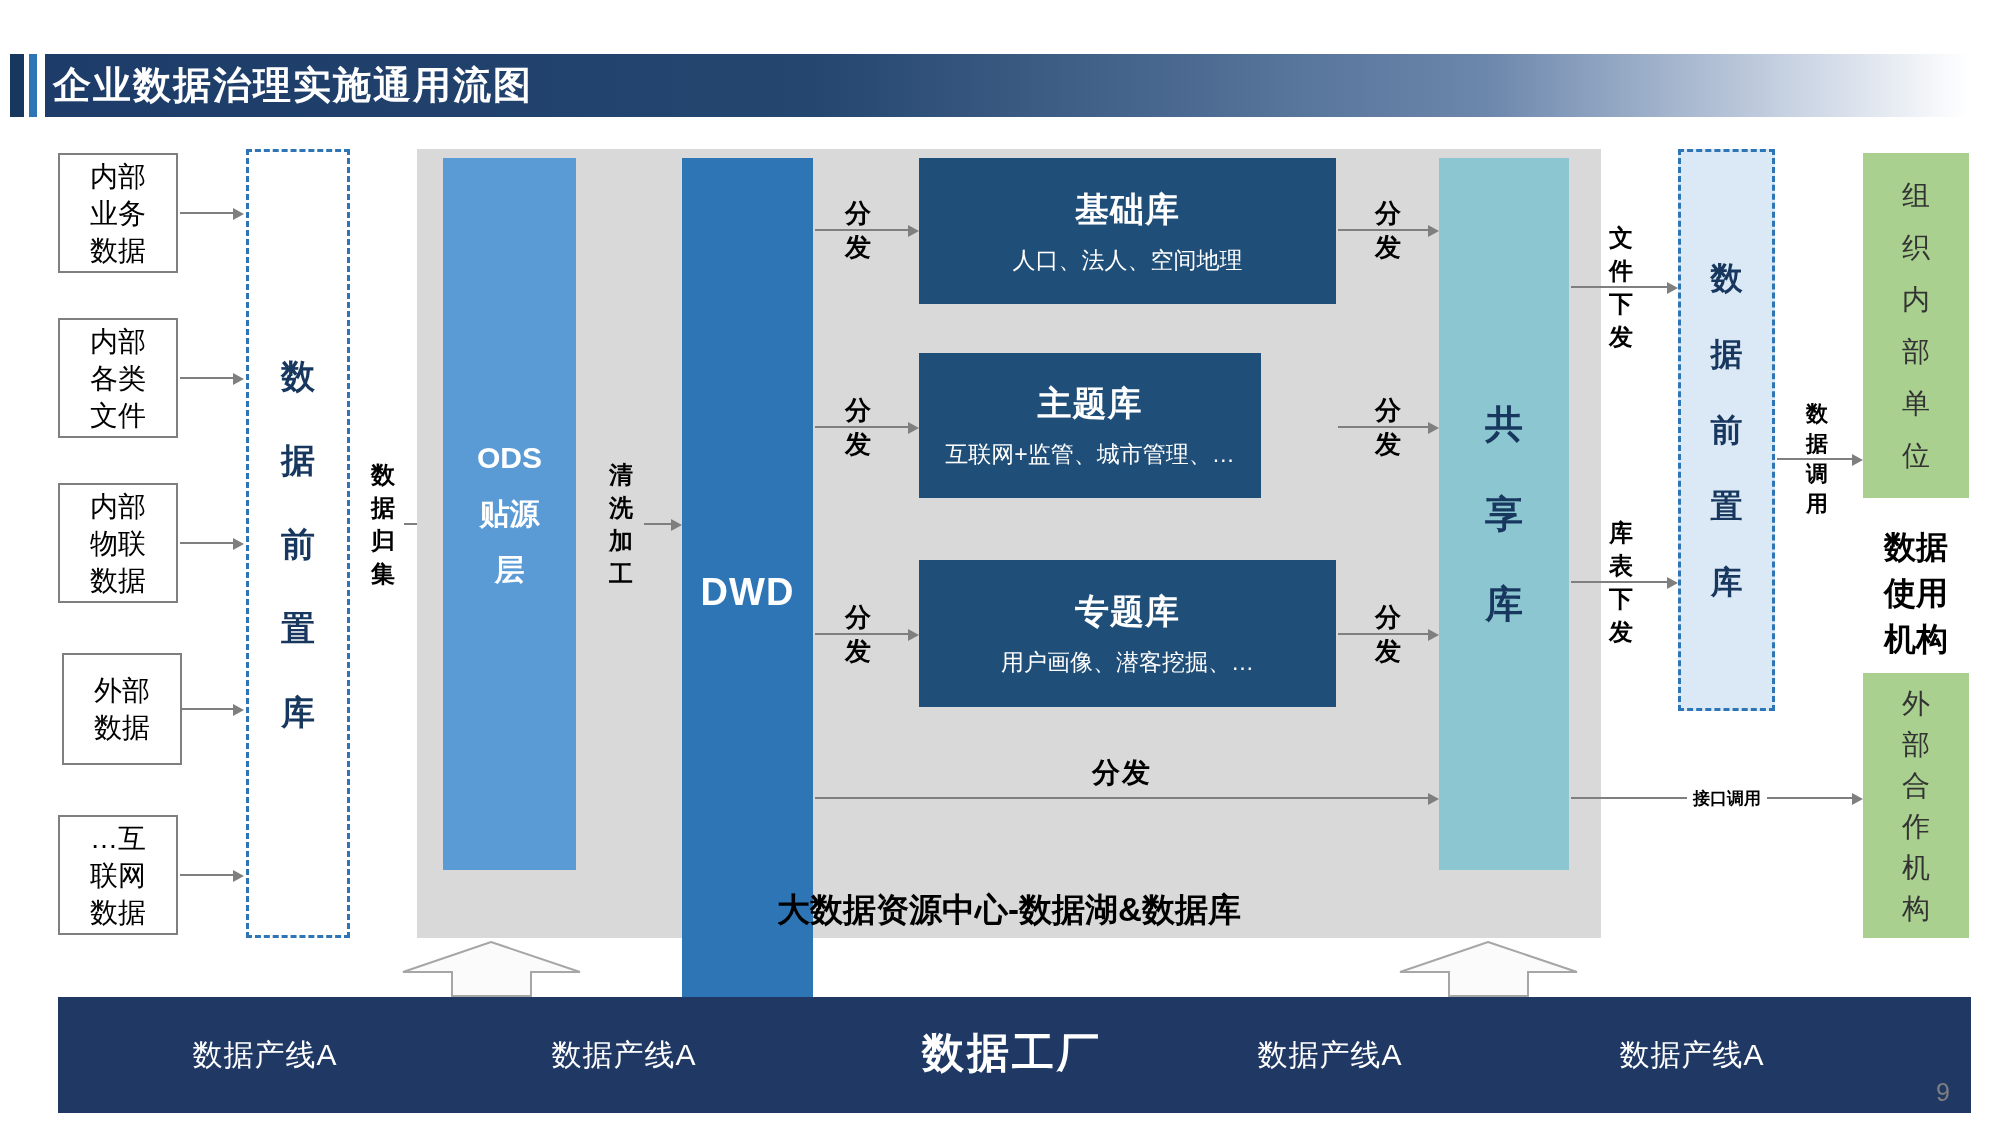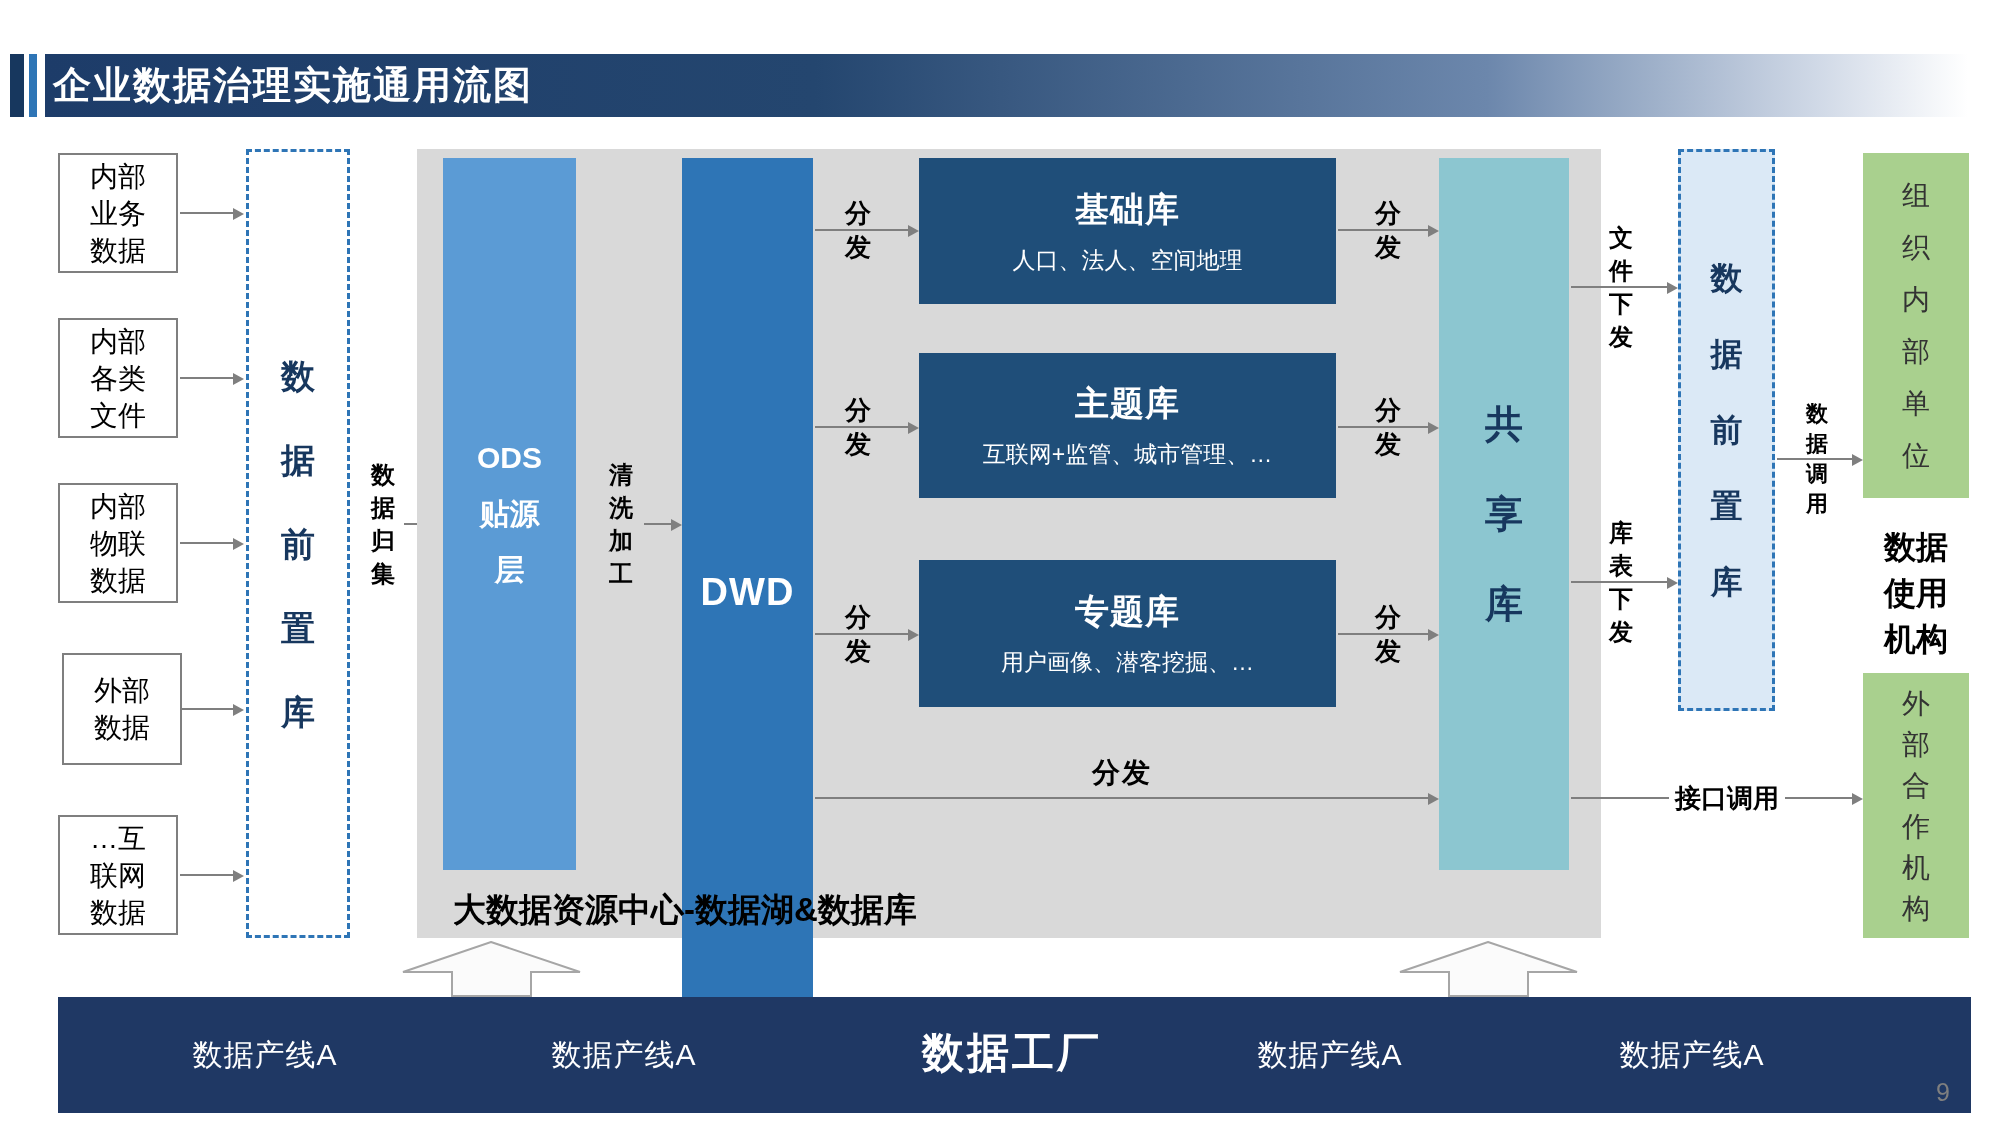--- a/index.html
+++ b/index.html
@@ -125,21 +125,21 @@
 发</div>
   <div class="hline" style="left:815px;top:426px;width:94px;"></div>
   <div class="flow-label fs26v" style="left:858px;top:634px;">分
 发</div>
   <div class="hline" style="left:815px;top:633px;width:94px;"></div>
 
   <div class="abs lib-box" style="left:919px;top:158px;width:417px;height:146px;">
     <div class="lib-title">基础库</div>
     <div class="lib-sub">人口、法人、空间地理</div>
   </div>
-  <div class="abs lib-box" style="left:919px;top:353px;width:417px;height:145px;">
+  <div class="abs lib-box" style="left:919px;top:353px;width:342px;height:145px;">
     <div class="lib-title">主题库</div>
     <div class="lib-sub">互联网+监管、城市管理、…</div>
   </div>
   <div class="abs lib-box" style="left:919px;top:560px;width:417px;height:147px;">
     <div class="lib-title">专题库</div>
     <div class="lib-sub">用户画像、潜客挖掘、…</div>
   </div>
 
   <div class="flow-label fs26v" style="left:1388px;top:230px;">分
 发</div>
@@ -153,36 +153,36 @@
 
   <div class="hline" style="left:815px;top:797px;width:614px;"></div>
   <div class="abs" style="left:1122px;top:792px;transform:translate(-50%,-100%);font-size:28px;font-weight:bold;color:#000;letter-spacing:2px;">分发</div>
 
   <div class="abs center-flex" style="left:1439px;top:158px;width:130px;height:712px;background:var(--share,#8cc6d0);">
     <span class="pre" style="font-size:38px;font-weight:bold;color:#17375e;line-height:90px;">共
 享
 库</span>
   </div>
 
-  <div class="abs" style="left:417px;top:888px;width:1184px;font-size:33px;font-weight:bold;color:#000;margin-left:36px;">大数据资源中心-数据湖&amp;数据库</div>
+  <div class="abs" style="left:417px;top:888px;width:1184px;text-align:center;font-size:33px;font-weight:bold;color:#000;">大数据资源中心-数据湖&amp;数据库</div>
 
   <div class="flow-label fs24" style="left:1621px;top:287px;">文
 件
 下
 发</div>
   <div class="hline" style="left:1571px;top:286px;width:97px;"></div>
 
   <div class="flow-label fs24" style="left:1621px;top:582px;">库
 表
 下
 发</div>
   <div class="hline" style="left:1571px;top:581px;width:97px;"></div>
 
   <div class="hline" style="left:1571px;top:797px;width:282px;"></div>
-  <div class="flow-label" style="left:1727px;top:798px;font-size:26px;background:#fff;padding:2px 6px;white-space:nowrap;">接口调用</div>
+  <div class="flow-label" style="left:1727px;top:798px;font-size:17px;background:#fff;padding:2px 6px;white-space:nowrap;">接口调用</div>
 
   <div class="abs dashed-box center-flex" style="left:1678px;top:149px;width:97px;height:562px;background:var(--staging-fill,#dbe9f6);">
     <span class="pre" style="font-size:32px;font-weight:bold;color:#17375e;line-height:76px;">数
 据
 前
 置
 库</span>
   </div>
 
   <div class="flow-label fs24" style="left:1817px;top:459px;font-size:22px;line-height:30px;">数

